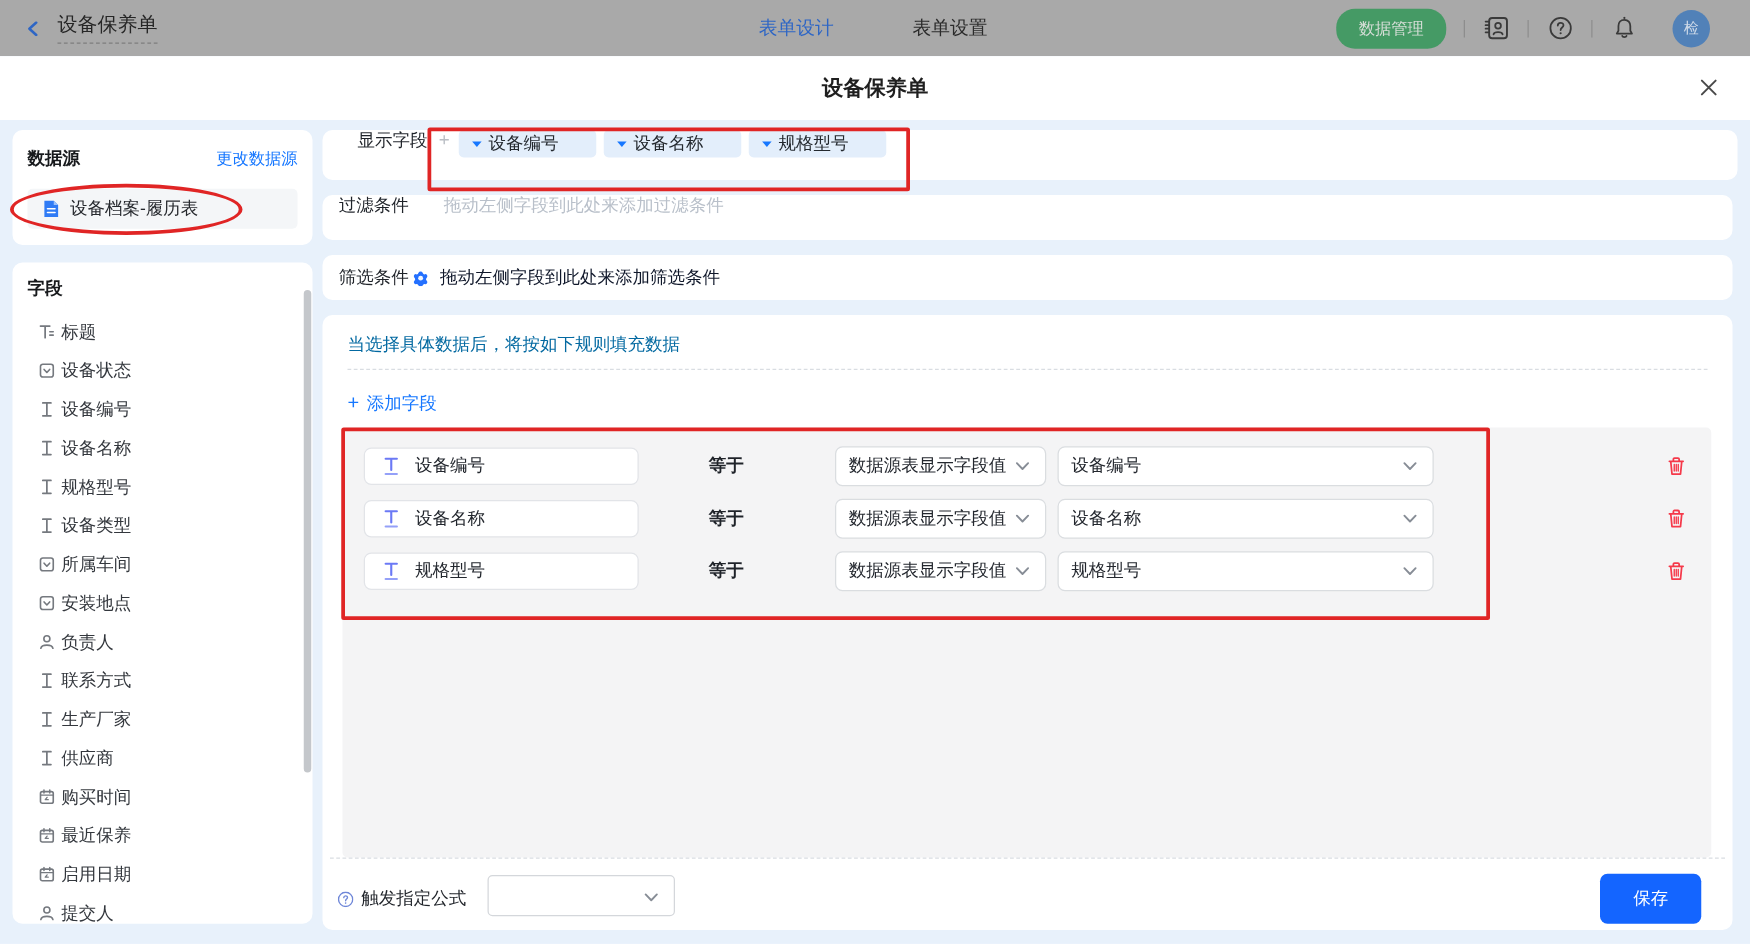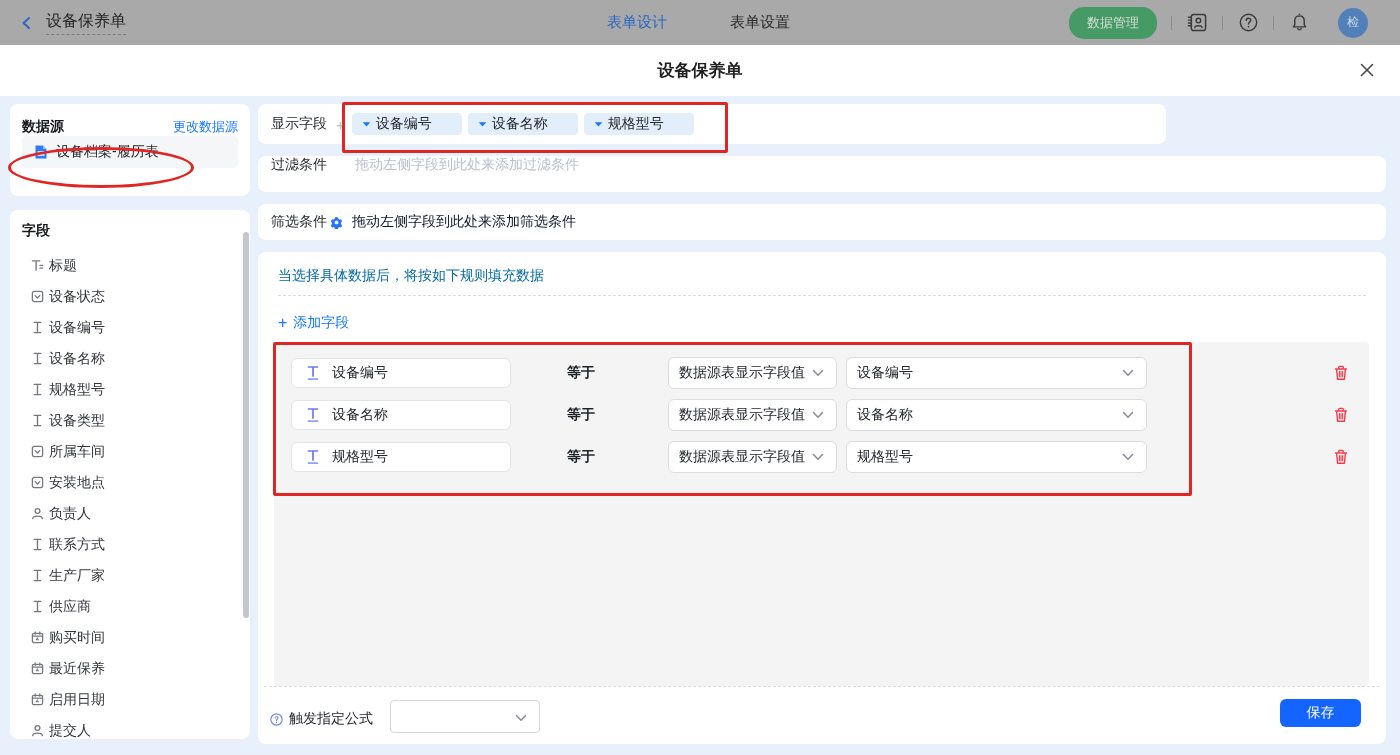--- a/index.html
+++ b/index.html
@@ -26,34 +26,34 @@
   .modal-title { position:absolute; left:0; right:0; top:0; height:51px; display:flex; align-items:center; justify-content:center; font-size:17px; font-weight:600; color:#1f1f1f; }
   .modal-close { position:absolute; right:24px; top:16px; width:18px; height:18px; display:flex; align-items:center; justify-content:center; cursor:pointer; }
 
   .card { position:absolute; background:#fff; border-radius:8px; }
 
   
   .ds-card { left:10px; top:59px; width:240px; height:92px; padding:14px 12px 0 12px; }
   .ds-head { display:flex; align-items:center; justify-content:space-between; height:18px; }
   .ds-title { font-weight:700; font-size:14px; color:#17191c; }
   .ds-link { font-size:13px; color:#1677ff; cursor:pointer; }
-  .ds-item { height:32px; background:#f4f6f8; border-radius:4px; display:flex; align-items:center; padding-left:12px; cursor:pointer; }
+  .ds-item { margin-top:15px; height:32px; background:#f4f6f8; border-radius:4px; display:flex; align-items:center; padding-left:12px; cursor:pointer; }
   .ds-item svg { margin-right:8px; }
   .ds-item span { color:#26292e; }
 
   .fields-card { left:10px; top:165px; width:240px; height:529px; padding:12px 0 0 0; overflow:hidden; }
   .fields-title { font-weight:700; font-size:14px; color:#17191c; margin:0 0 10px 12px; }
   .field-item { height:31px; display:flex; align-items:center; padding-left:21px; cursor:grab; }
   .field-item .f-ico { width:13px; height:14px; margin-right:5px; display:flex; align-items:center; justify-content:center; }
   .field-item span.f-label { color:#33373d; }
   .side-scrollbar { position:absolute; left:233px; top:22px; width:6px; height:386px; border-radius:3px; background:#c4c7cb; cursor:pointer; }
 
   
   .row-label { font-size:14px; color:#1f2329; flex:0 0 auto; }
-  .row1 { left:258px; top:59px; width:908px; height:40px; display:flex; align-items:center; padding-left:13px; }
+  .row1 { left:258px; top:59px; width:1132px; height:40px; display:flex; padding-left:28px; }
   .plus-gray { color:#b9bdc4; font-size:15px; margin:0 7px 0 9px; }
   .pill { height:22px; border-radius:4px; background:#e3eefb; display:flex; align-items:center; padding:0 30px 0 10px; margin-right:6px; cursor:pointer; }
   .pill svg { margin-right:5px; }
   .pill span { color:#24292f; font-size:14px; }
   .row2 { left:258px; top:111px; width:1128px; height:36px; display:flex; align-items:flex-start; padding-left:13px; }
   .row3 { left:258px; top:159px; width:1128px; height:36px; display:flex; align-items:center; padding-left:13px; }
   .drop-hint { color:#b9c0ca; margin-left:28px; }
   .drop-hint.blue { color:#0f172a; margin-left:9px; }
   .gear { margin-left:3px; display:flex; align-items:center; }
 
@@ -75,21 +75,21 @@
   .sel1 { left:377px; width:169px; }
   .sel2 { left:555px; width:301px; }
   .trash { position:absolute; left:1042px; top:7px; width:16px; height:16px; cursor:pointer; display:flex; align-items:center; justify-content:center; }
 
   .dash-bottom { position:absolute; left:6px; right:6px; top:434px; border-top:1px dashed #d9dde2; }
   .rules-footer { position:absolute; left:0; top:435px; width:1128px; height:57px; }
   .q-ico { position:absolute; left:12px; top:26px; width:13px; height:13px; }
   .formula-label { position:absolute; left:31px; top:23px; color:#1f2329; }
   .formula-sel { position:absolute; left:132px; top:13px; width:150px; height:33px; background:#fff; border:1px solid #d4d7db; border-radius:4px; cursor:pointer; }
   .formula-sel svg { position:absolute; right:12px; top:13px; }
-  .save-btn { position:absolute; left:1022px; top:12px; width:81px; height:28px; background:#1465ff; border:none; border-radius:6px; color:#fff; font-size:14px; cursor:pointer; font-family:inherit; }
+  .save-btn { position:absolute; left:1022px; top:12px; width:81px; height:40px; background:#1465ff; border:none; border-radius:6px; color:#fff; font-size:14px; cursor:pointer; font-family:inherit; }
 
   
   .anno { position:absolute; border:3px solid #e02525; pointer-events:none; z-index:50; }
   .anno-ellipse { left:8px; top:102px; width:186px; height:41px; border-radius:50%; }
   .anno-rect1 { left:342px; top:57px; width:386px; height:51px; border-radius:2px; }
   .anno-rect2 { left:273px; top:297px; width:919px; height:154px; border-radius:2px; }
 </style>
 </head>
 <body>
 

